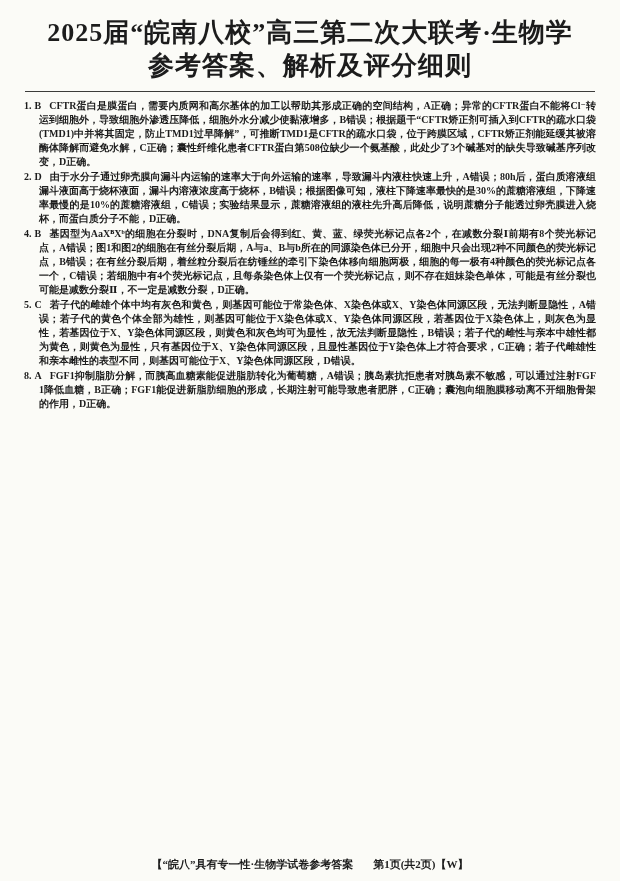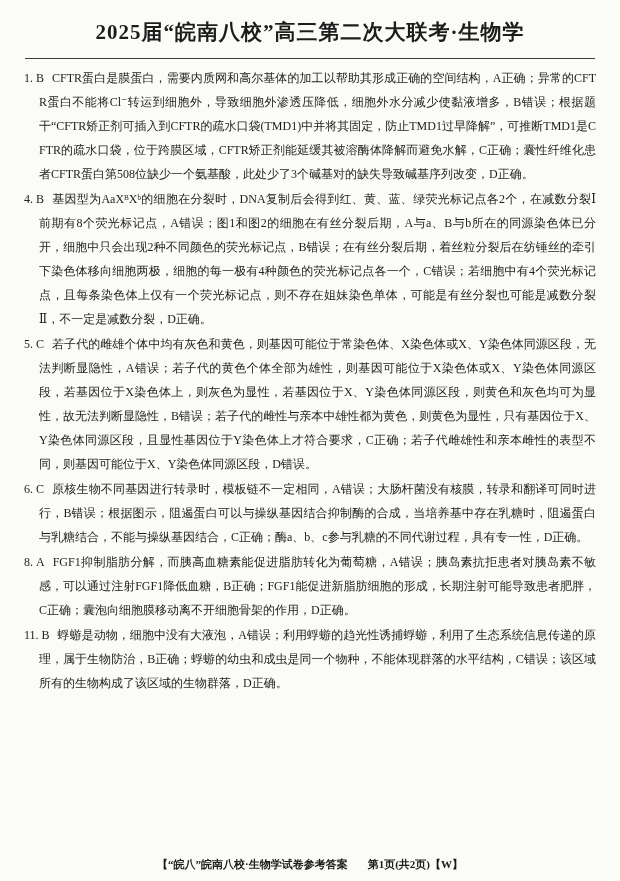--- a/index.html
+++ b/index.html
@@ -15,38 +15,39 @@
     color: #1c1c1c;
     padding: 14px 24px 8px 24px;
     display: flex;
     flex-direction: column;
     overflow: hidden;
   }
   .title-block { text-align: center; margin-top: 2px; }
   .title-line {
     display: block;
     font-weight: bold;
-    font-size: 21px;
+    font-size: 26px;
     line-height: 33px;
     letter-spacing: 1px;
   }
   .rule {
     border: none;
     border-top: 1.5px solid #3c3c3a;
     margin: 9px 1px 7px 1px;
   }
   .content { flex: 1 1 auto; overflow: hidden; }
   .item {
-    font-size: 12px;
-    line-height: 24px;
+    font-size: 10px;
+    line-height: 14px;
     text-align: justify;
     padding-left: 15px;
     text-indent: -15px;
     margin-bottom: 1px;
     word-break: break-all;
+    font-weight: bold;
   }
   .num { margin-right: 3px; }
   .letter { margin-right: 8px; }
   .footer {
     flex: 0 0 auto;
     text-align: center;
     font-weight: bold;
     font-size: 11px;
     line-height: 18px;
     margin-top: 3px;
@@ -54,30 +55,30 @@
   }
   .footer .f-right { margin-left: 20px; margin-top: 44px; }
 </style>
 </head>
 <body>
 
 <div class="page">
 
   <div class="title-block">
     <span class="title-line">2025届“皖南八校”高三第二次大联考·生物学</span>
+    <span class="title-line">参考答案、解析及评分细则</span>
   </div>
 
   <hr class="rule">
 
   <div class="content">
     <p class="item"><span class="num">1.</span><span class="letter">B</span><span>CFTR蛋白是膜蛋白，需要内质网和高尔基体的加工以帮助其形成正确的空间结构，A正确；异常的CFTR蛋白不能将Cl⁻转运到细胞外，导致细胞外渗透压降低，细胞外水分减少使黏液增多，B错误；根据题干“CFTR矫正剂可插入到CFTR的疏水口袋(TMD1)中并将其固定，防止TMD1过早降解”，可推断TMD1是CFTR的疏水口袋，位于跨膜区域，CFTR矫正剂能延缓其被溶酶体降解而避免水解，C正确；囊性纤维化患者CFTR蛋白第508位缺少一个氨基酸，此处少了3个碱基对的缺失导致碱基序列改变，D正确。</span></p>
+    <p class="item"><span class="num">2.</span><span class="letter">D</span><span>由于水分子通过卵壳膜向漏斗内运输的速率大于向外运输的速率，导致漏斗内液柱快速上升，A错误；80h后，蛋白质溶液组漏斗液面高于烧杯液面，漏斗内溶液浓度高于烧杯，B错误；根据图像可知，液柱下降速率最快的是30%的蔗糖溶液组，下降速率最慢的是10%的蔗糖溶液组，C错误；实验结果显示，蔗糖溶液组的液柱先升高后降低，说明蔗糖分子能透过卵壳膜进入烧杯，而蛋白质分子不能，D正确。</span></p>
     <p class="item"><span class="num">4.</span><span class="letter">B</span><span>基因型为AaXᴮXᵇ的细胞在分裂时，DNA复制后会得到红、黄、蓝、绿荧光标记点各2个，在减数分裂Ⅰ前期有8个荧光标记点，A错误；图1和图2的细胞在有丝分裂后期，A与a、B与b所在的同源染色体已分开，细胞中只会出现2种不同颜色的荧光标记点，B错误；在有丝分裂后期，着丝粒分裂后在纺锤丝的牵引下染色体移向细胞两极，细胞的每一极有4种颜色的荧光标记点各一个，C错误；若细胞中有4个荧光标记点，且每条染色体上仅有一个荧光标记点，则不存在姐妹染色单体，可能是有丝分裂也可能是减数分裂Ⅱ，不一定是减数分裂，D正确。</span></p>
     <p class="item"><span class="num">5.</span><span class="letter">C</span><span>若子代的雌雄个体中均有灰色和黄色，则基因可能位于常染色体、X染色体或X、Y染色体同源区段，无法判断显隐性，A错误；若子代的黄色个体全部为雄性，则基因可能位于X染色体或X、Y染色体同源区段，若基因位于X染色体上，则灰色为显性，若基因位于X、Y染色体同源区段，则黄色和灰色均可为显性，故无法判断显隐性，B错误；若子代的雌性与亲本中雄性都为黄色，则黄色为显性，只有基因位于X、Y染色体同源区段，且显性基因位于Y染色体上才符合要求，C正确；若子代雌雄性和亲本雌性的表型不同，则基因可能位于X、Y染色体同源区段，D错误。</span></p>
-    <p class="item"><span class="num">6.</span><span class="letter">C</span><span>原核生物不同基因进行转录时，模板链不一定相同，A错误；大肠杆菌没有核膜，转录和翻译可同时进行，B错误；根据图示，阻遏蛋白可以与操纵基因结合抑制酶的合成，当培养基中存在乳糖时，阻遏蛋白与乳糖结合，不能与操纵基因结合，C正确；酶a、b、c参与乳糖的不同代谢过程，具有专一性，D正确。</span></p>
     <p class="item"><span class="num">8.</span><span class="letter">A</span><span>FGF1抑制脂肪分解，而胰高血糖素能促进脂肪转化为葡萄糖，A错误；胰岛素抗拒患者对胰岛素不敏感，可以通过注射FGF1降低血糖，B正确；FGF1能促进新脂肪细胞的形成，长期注射可能导致患者肥胖，C正确；囊泡向细胞膜移动离不开细胞骨架的作用，D正确。</span></p>
-    <p class="item"><span class="num">11.</span><span class="letter">B</span><span>蜉蝣是动物，细胞中没有大液泡，A错误；利用蜉蝣的趋光性诱捕蜉蝣，利用了生态系统信息传递的原理，属于生物防治，B正确；蜉蝣的幼虫和成虫是同一个物种，不能体现群落的水平结构，C错误；该区域所有的生物构成了该区域的生物群落，D正确。</span></p>
   </div>
 
   <div class="footer">
-    <span class="f-left">【“皖八”皖南八校·生物学试卷参考答案</span><span class="f-right">第1页(共2页)【W】</span>
+    <span class="f-left">【“皖八”具有专一性·生物学试卷参考答案</span><span class="f-right">第1页(共2页)【W】</span>
   </div>
 
 </div>
 
 </body></html>

